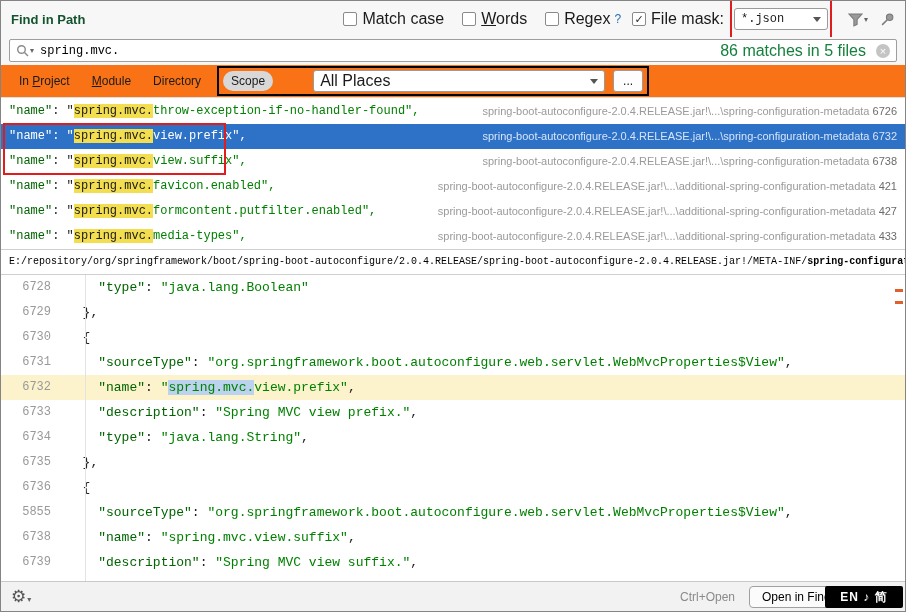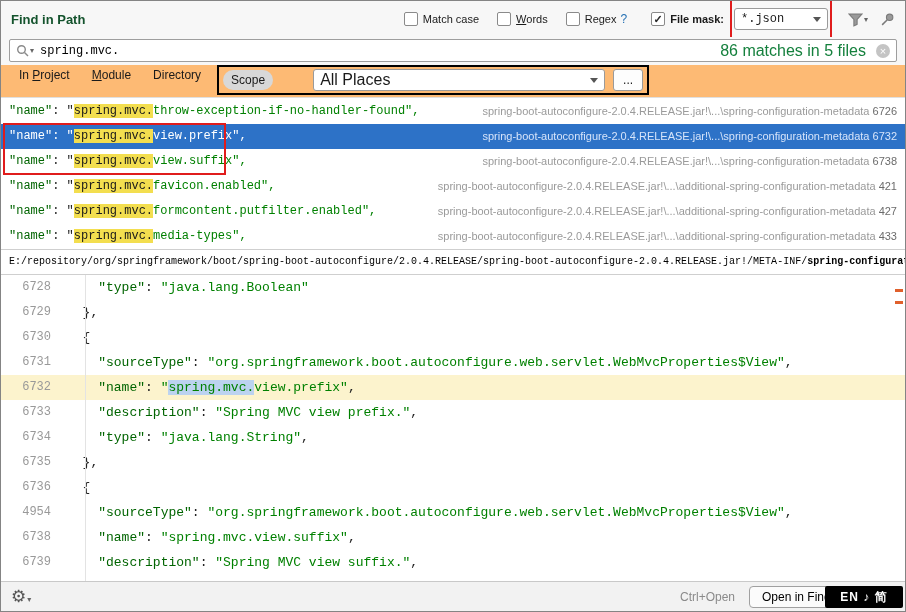--- a/index.html
+++ b/index.html
@@ -10,40 +10,40 @@
     font-family: "Liberation Sans", sans-serif; color: #1a1a1a;
   }
   
   .titlebar { height: 36px; flex: none; background: #f7f7f7; display: flex; align-items: center; padding: 0 10px; }
   .title { font-weight: bold; font-size: 13px; color: #14532d; }
   .controls { margin-left: auto; display: flex; align-items: center; }
   .checkbox { display: flex; align-items: center; margin-left: 18px; cursor: default; }
   .cb { width: 14px; height: 14px; border: 1px solid #8a8a8a; border-radius: 2px; background: #fff;
         display: inline-flex; align-items: center; justify-content: center; flex: none; }
   .cb.checked::after { content: "✓"; font-size: 11px; color: #2b2b2b; line-height: 1; }
-  .cb-label { margin-left: 5px; font-size: 11px; white-space: pre; }
+  .cb-label { margin-left: 5px; font-size: 16px; white-space: pre; }
   .help { color: #2470b3; margin-left: 4px; font-size: 12px; }
   .red-group { border: 2px solid #e01c1c; padding: 8px 2px; display: inline-flex; align-items: center; margin-left: 6px; }
   .combo { height: 22px; background: #fff; border: 1px solid #9a9a9a; border-radius: 3px;
            display: inline-flex; align-items: center; padding: 0 6px; font-size: 16px; }
   .combo .chevron { width: 0; height: 0; border-left: 4px solid transparent; border-right: 4px solid transparent;
                     border-top: 5px solid #555; margin-left: 10px; }
   .mask-combo { width: 94px; justify-content: space-between; font-family: "Liberation Mono", monospace; font-size: 12px; }
   .icon-btn { margin-left: 16px; display: inline-flex; align-items: center; }
   .tiny-caret { font-size: 8px; color: #666; margin-left: 1px; }
   
   .search-row { height: 28px; flex: none; background: #f7f7f7; padding: 2px 8px; }
   .search-field { height: 23px; border: 1px solid #9e9e9e; border-radius: 2px; background: #fff;
                   display: flex; align-items: center; padding: 0 6px; }
   .query { font-family: "Liberation Mono", monospace; font-size: 12px; margin-left: 6px; color: #000; }
   .result-summary { margin-left: auto; color: #15803d; font-size: 16px; }
   .clear-btn { width: 14px; height: 14px; border-radius: 50%; background: #c4c4c4; color: #fff;
                font-size: 11px; line-height: 14px; text-align: center; margin-left: 10px; flex: none; }
   
-  .scope-row { height: 32px; flex: none; background: #fdba74; display: flex; align-items: flex-start; padding: 0 10px; font-size: 12px; }
+  .scope-row { height: 32px; flex: none; background: #f97316; display: flex; align-items: center; padding: 0 10px; font-size: 12px; }
   .tab { padding: 3px 8px; border-radius: 10px; margin-right: 6px; white-space: pre; }
   .tab.selected { background: #d8d8d8; }
   .scope-red-group { border: 2px solid #000000; display: inline-flex; align-items: center; padding: 2px 4px; margin-left: 2px; }
   .scope-combo { width: 292px; justify-content: space-between; margin-left: 34px; }
   .more-btn { width: 30px; height: 22px; border: 1px solid #9a9a9a; border-radius: 3px; background: #fdfdfd;
               display: inline-flex; align-items: center; justify-content: center; margin-left: 8px; font-size: 12px; }
   
   .results { flex: none; height: 152px; background: #fff; overflow: hidden; padding-top: 1px; border-top: 1px solid #e0e0e0; }
   .result-row { height: 25px; line-height: 25px; display: flex; align-items: center; padding: 0 8px; overflow: hidden; }
   .res-left { font-family: "Liberation Mono", monospace; font-size: 12px; white-space: pre; flex: none; }
@@ -100,21 +100,21 @@
       </span>
       <span class="checkbox">
         <span class="cb"></span>
         <span class="cb-label"><u>W</u><span>ords</span></span>
       </span>
       <span class="checkbox">
         <span class="cb"></span>
         <span class="cb-label">Regex</span>
         <span class="help">?</span>
       </span>
-      <span class="checkbox" style="margin-left:24px;font-weight:bold;">
+      <span class="checkbox" style="margin-left:11px;">
         <span class="cb checked"></span>
         <span class="cb-label">File mask:</span>
       </span>
       <span class="red-group">
         <span class="combo mask-combo">
           <span>*.json</span>
           <span class="chevron"></span>
         </span>
       </span>
       <span class="icon-btn">
@@ -194,21 +194,21 @@
     <div>
         <div class="code-line"><span class="gutter">6728</span><span class="code-text"><span class="tok-p">    </span><span class="tok-key">"type"</span><span class="tok-p">: </span><span class="tok-str">"java.lang.Boolean"</span></span></div>
         <div class="code-line"><span class="gutter">6729</span><span class="code-text"><span class="tok-p">  },</span></span></div>
         <div class="code-line"><span class="gutter">6730</span><span class="code-text"><span class="tok-p">  {</span></span></div>
         <div class="code-line"><span class="gutter">6731</span><span class="code-text"><span class="tok-p">    </span><span class="tok-key">"sourceType"</span><span class="tok-p">: </span><span class="tok-str">"org.springframework.boot.autoconfigure.web.servlet.WebMvcProperties$View"</span><span class="tok-p">,</span></span></div>
         <div class="code-line current"><span class="gutter">6732</span><span class="code-text"><span class="tok-p">    </span><span class="tok-key">"name"</span><span class="tok-p">: </span><span class="tok-str">"</span><span class="tok-sel">spring.mvc.</span><span class="tok-str">view.prefix"</span><span class="tok-p">,</span></span></div>
         <div class="code-line"><span class="gutter">6733</span><span class="code-text"><span class="tok-p">    </span><span class="tok-key">"description"</span><span class="tok-p">: </span><span class="tok-str">"Spring MVC view prefix."</span><span class="tok-p">,</span></span></div>
         <div class="code-line"><span class="gutter">6734</span><span class="code-text"><span class="tok-p">    </span><span class="tok-key">"type"</span><span class="tok-p">: </span><span class="tok-str">"java.lang.String"</span><span class="tok-p">,</span></span></div>
         <div class="code-line"><span class="gutter">6735</span><span class="code-text"><span class="tok-p">  },</span></span></div>
         <div class="code-line"><span class="gutter">6736</span><span class="code-text"><span class="tok-p">  {</span></span></div>
-        <div class="code-line"><span class="gutter">4954</span><span class="code-text"><span class="tok-p">    </span><span class="tok-key">"sourceType"</span><span class="tok-p">: </span><span class="tok-str">"org.springframework.boot.autoconfigure.web.servlet.WebMvcProperties$View"</span><span class="tok-p">,</span></span></div>
+        <div class="code-line"><span class="gutter">5855</span><span class="code-text"><span class="tok-p">    </span><span class="tok-key">"sourceType"</span><span class="tok-p">: </span><span class="tok-str">"org.springframework.boot.autoconfigure.web.servlet.WebMvcProperties$View"</span><span class="tok-p">,</span></span></div>
         <div class="code-line"><span class="gutter">6738</span><span class="code-text"><span class="tok-p">    </span><span class="tok-key">"name"</span><span class="tok-p">: </span><span class="tok-str">"spring.mvc.view.suffix"</span><span class="tok-p">,</span></span></div>
         <div class="code-line"><span class="gutter">6739</span><span class="code-text"><span class="tok-p">    </span><span class="tok-key">"description"</span><span class="tok-p">: </span><span class="tok-str">"Spring MVC view suffix."</span><span class="tok-p">,</span></span></div>
       </div>
     <div class="stripe-mark mark-1"></div>
     <div class="stripe-mark mark-2"></div>
   </div>
 
   <div class="footer">
     <span><span class="gear">⚙</span><span class="tiny-caret">▾</span></span>
     <span class="shortcut">Ctrl+Open</span>

